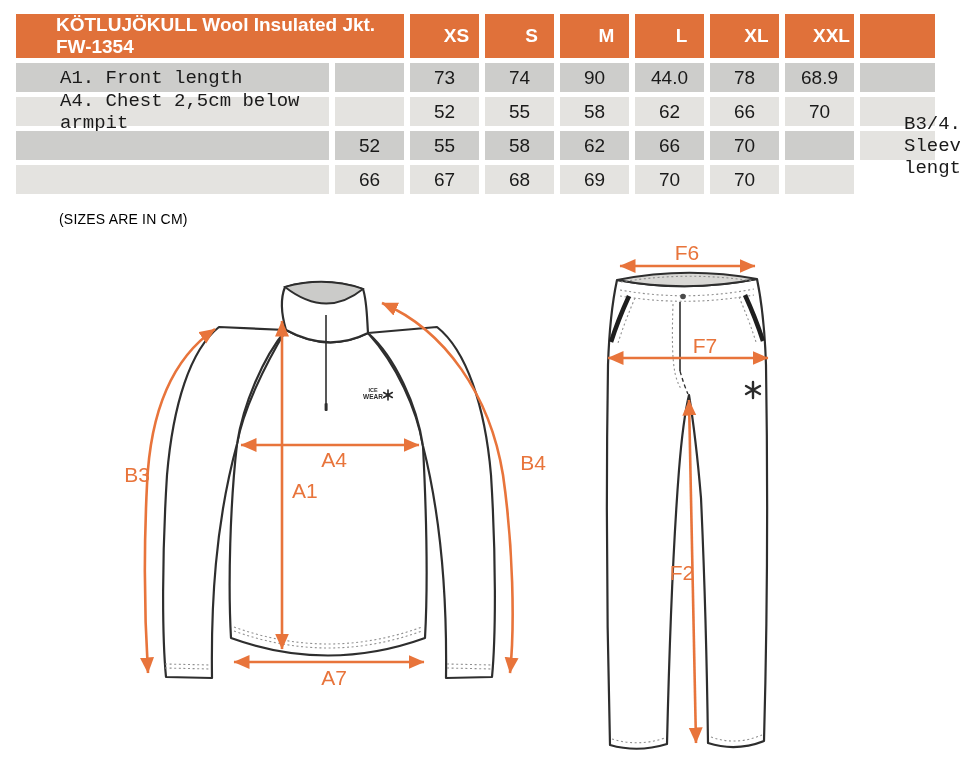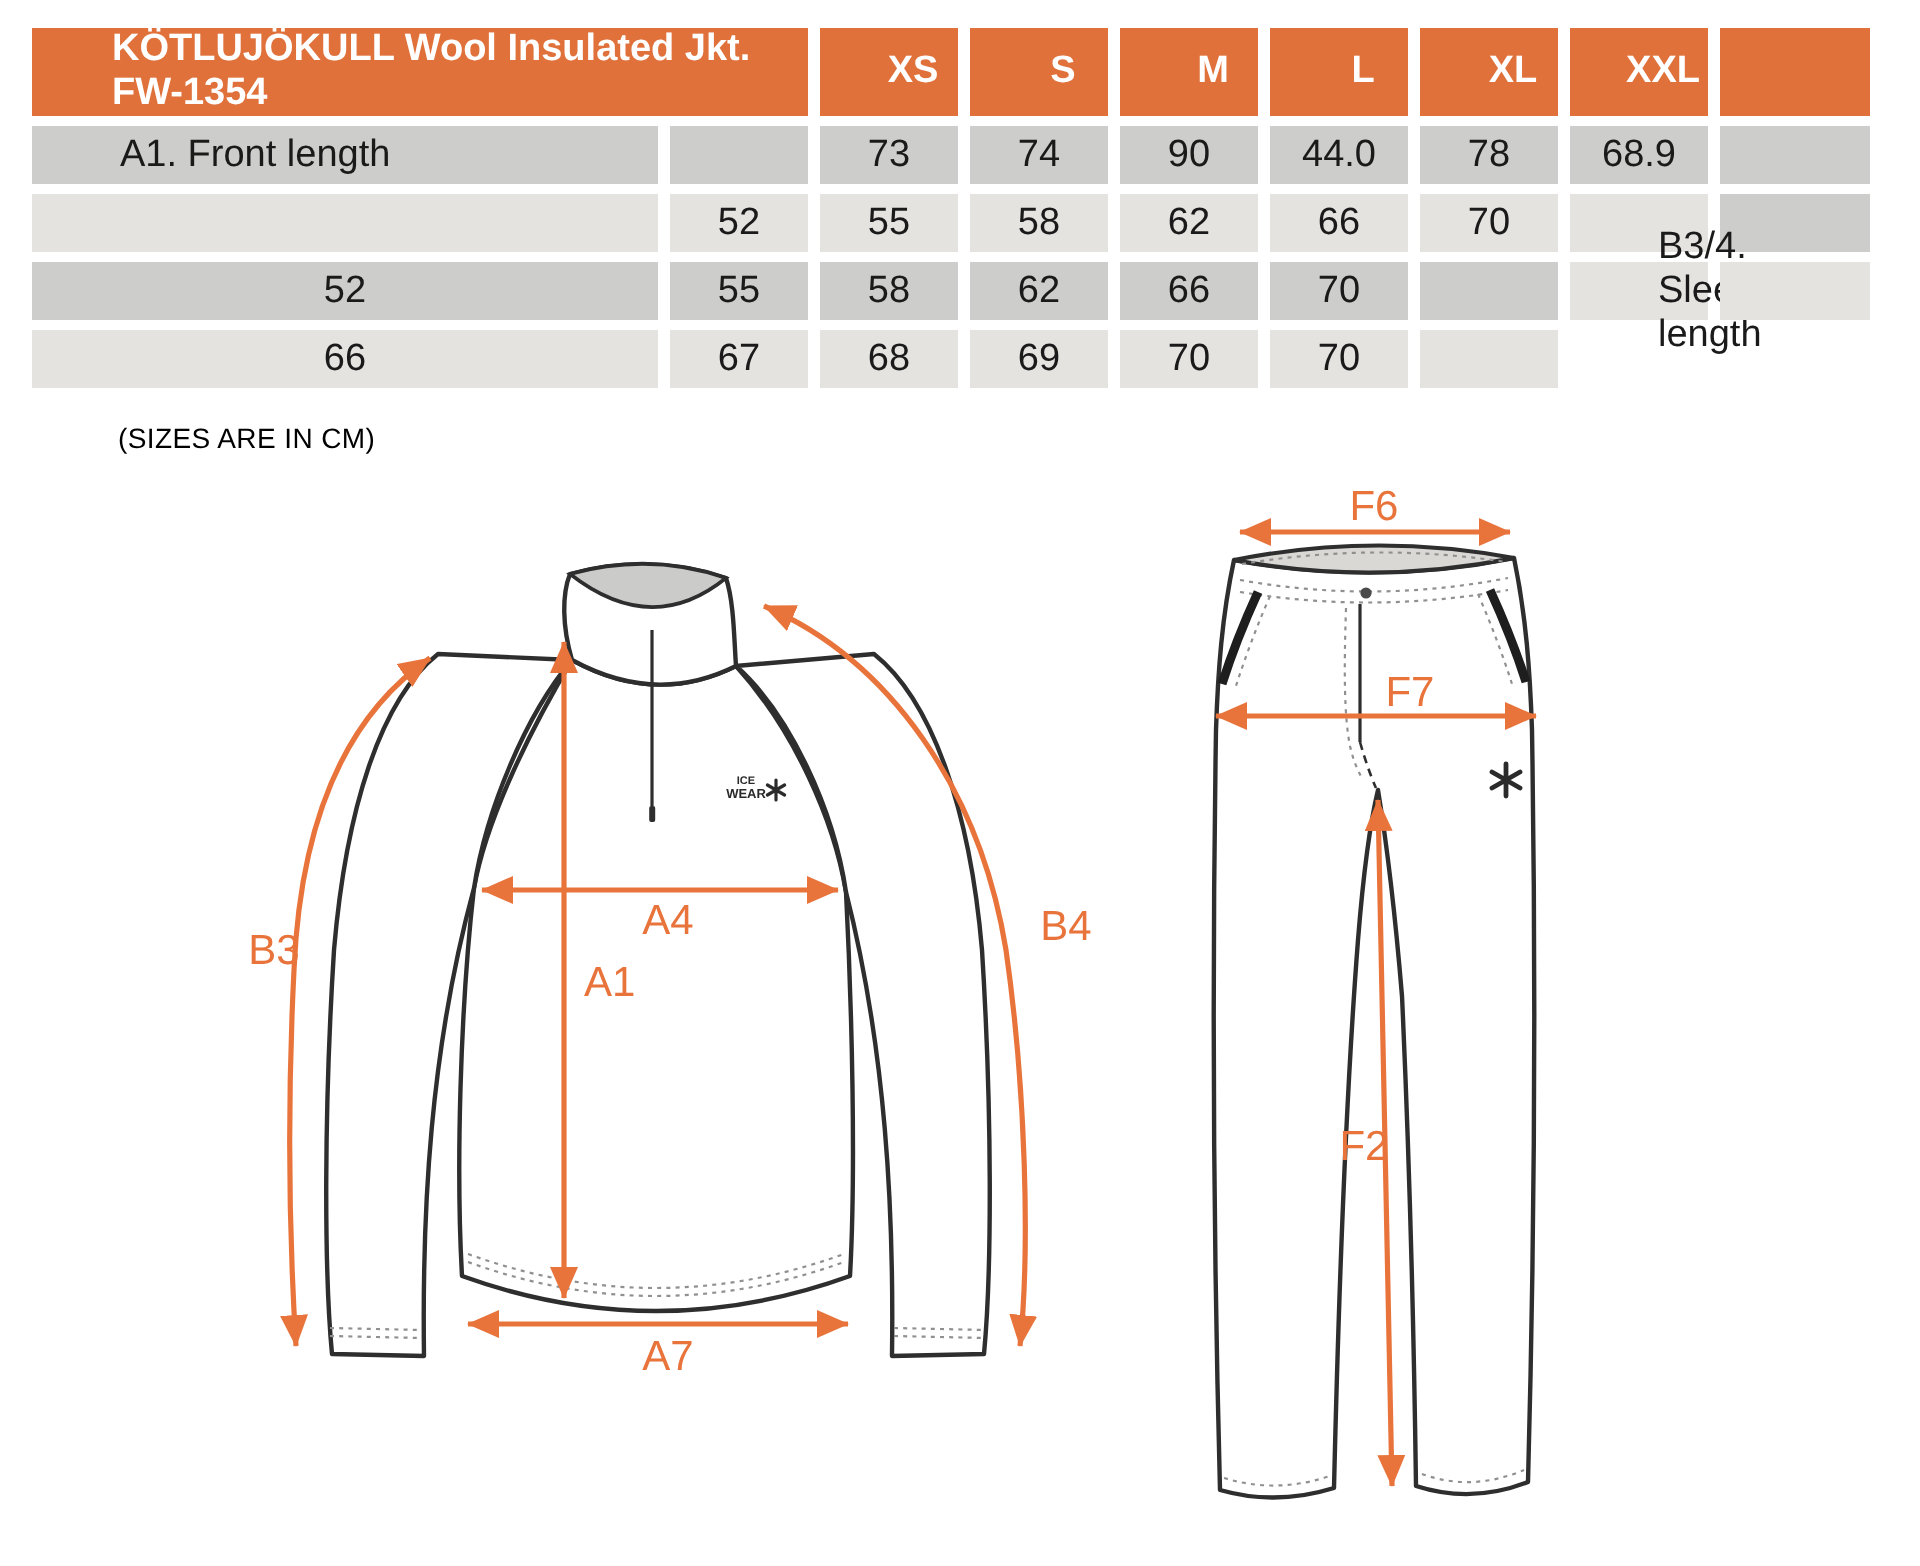--- a/index.html
+++ b/index.html
@@ -11,21 +11,21 @@
   .size-table{
     position:absolute;left:16px;top:14px;
     display:grid;
     grid-template-columns:313px 69px 69px 69px 69px 69px 69px 69px 75px;
     grid-template-rows:44px 29px 29px 29px 29px;
     gap:5px 6px;
   }
   .cell{display:flex;align-items:center;justify-content:center;font-size:19px;color:#1a1a1a;}
   .hc{background:#E0713A;color:#fff;font-weight:bold;padding-left:24px;}
   .hc-title{grid-column:1 / span 2;justify-content:flex-start;padding-left:40px;}
-  .lc{justify-content:flex-start;padding-left:44px;}
+  .lc{justify-content:flex-start;padding-left:44px;font-family:Liberation Mono, monospace;}
   .dark{background:#CDCDCB;}
   .light{background:#E4E3E0;}
   .sizes-note{
     position:absolute;left:59px;top:211px;
     color:#000000;font-size:14px;letter-spacing:.2px;
   }
   
   .jacket-svg{position:absolute;left:95px;top:245px;}
   .pants-svg{position:absolute;left:575px;top:240px;}
   svg text{font-family:"Liberation Sans",sans-serif;}
@@ -55,20 +55,21 @@
     <div class="cell lc dark">A1. Front length</div>
     <div class="cell dark"></div>
     <div class="cell dark">73</div>
     <div class="cell dark">74</div>
     <div class="cell dark">90</div>
     <div class="cell dark">44.0</div>
     <div class="cell dark">78</div>
     <div class="cell dark">68.9</div>
     <div class="cell dark"></div>
 
+    <div class="cell lc light">A4. Chest 2,5cm below armpit</div>
     <div class="cell light"></div>
     <div class="cell light">52</div>
     <div class="cell light">55</div>
     <div class="cell light">58</div>
     <div class="cell light">62</div>
     <div class="cell light">66</div>
     <div class="cell light">70</div>
     <div class="cell light"></div>
 
     <div class="cell dark"></div>

